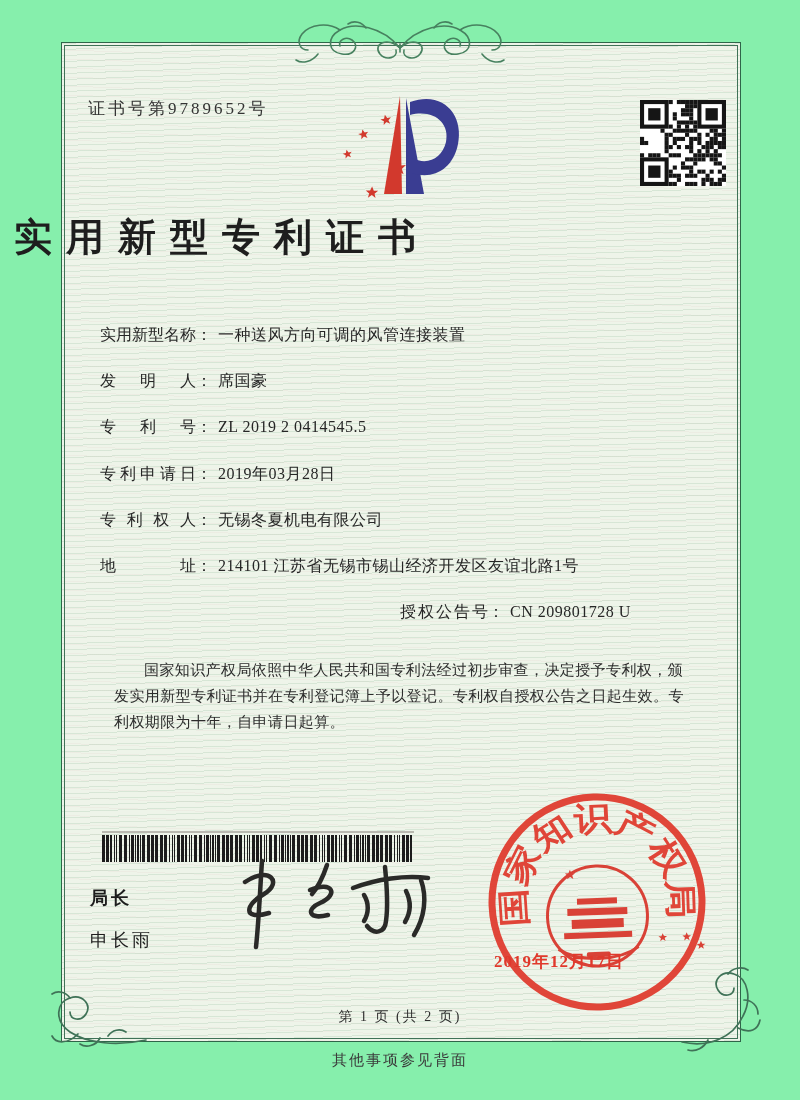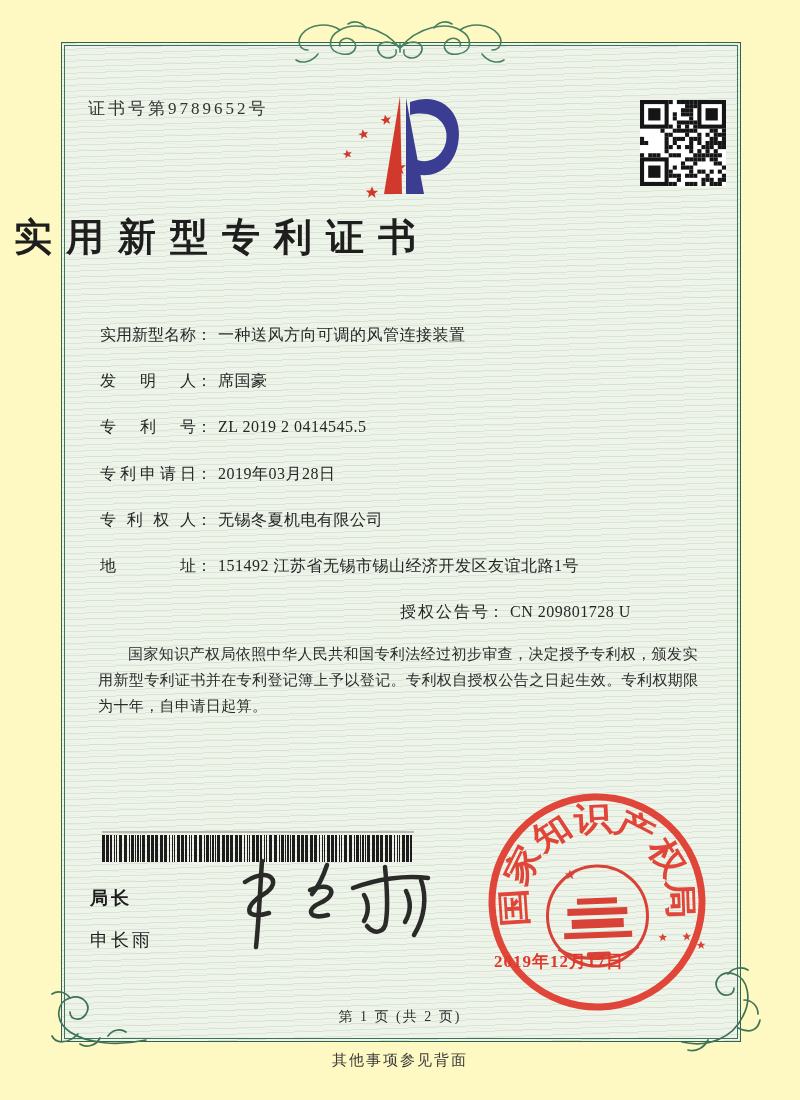--- a/index.html
+++ b/index.html
@@ -1,18 +1,18 @@
 <!DOCTYPE html>
 <html><head>
 <meta charset="utf-8">
 <style>
   html,body{margin:0;padding:0;background:#f2efe2;}
   .page{
     position:relative;width:800px;height:1100px;margin:0 auto;
-    background:#fef9c3;overflow:hidden;
+    background:#86efac;overflow:hidden;
     font-family:"Liberation Serif","DejaVu Serif",serif;color:#262626;
   }
   
   .frame{
     position:absolute;left:61px;top:42px;width:678px;height:998px;
     border:1px solid #2f6549;background-color:#eef4e9;
     background-image:
       repeating-linear-gradient(178deg, rgba(122,174,136,.20) 0 1px, transparent 1px 6px),
       repeating-linear-gradient(2deg, rgba(211,139,148,.07) 0 1px, transparent 1px 9px);
   }
@@ -24,21 +24,21 @@
     letter-spacing:14px;color:#1e1e1e;text-indent:14px;
   }
   .field-row{left:100px;width:620px;height:24px;font-size:16px;white-space:nowrap;}
   .flabel{display:inline-block;width:96px;text-align:justify;text-align-last:justify;vertical-align:top;}
   .fcolon{display:inline-block;margin-right:6px;}
   .fvalue{letter-spacing:.5px;}
   .grant-b{position:absolute;left:300px;top:0;white-space:nowrap;}
   .grant-b .flabel{width:88px;letter-spacing:2px;text-align:left;text-align-last:auto;}
   .body-text{left:98px;top:641px;width:604px;font-size:15px;line-height:26px;
     color:#2c2c2c;letter-spacing:.4px;}
-  .body-text p{margin:0;text-indent:2em;}
+  .body-text p{margin:16px;text-indent:2em;}
   .sig-title{left:90px;top:886px;font-family:"Liberation Sans","DejaVu Sans",sans-serif;
     font-weight:700;font-size:18px;letter-spacing:3px;color:#1d1d1d;}
   .sig-name{left:90px;top:928px;font-family:"Liberation Sans","DejaVu Sans",sans-serif;
     font-weight:400;font-size:18px;letter-spacing:3px;color:#1d1d1d;}
   .seal-date{left:494px;top:950px;font-size:17px;font-weight:700;letter-spacing:1px;color:#e0392c;}
   .page-num{left:0;right:0;top:1008px;text-align:center;font-size:14px;letter-spacing:2px;color:#2f2f2f;}
   .back-note{left:0;right:0;top:1051px;text-align:center;font-size:15px;letter-spacing:2px;color:#3a3a3a;}
   svg{display:block;}
 </style>
 </head>
@@ -246,21 +246,21 @@
   <div class="abs field-row" style="top:417px;">
     <span class="flabel">专　利　号</span><span class="fcolon">：</span><span class="fvalue">ZL 2019 2 0414545.5</span>
   </div>
   <div class="abs field-row" style="top:464px;">
     <span class="flabel">专利申请日</span><span class="fcolon">：</span><span class="fvalue">2019年03月28日</span>
   </div>
   <div class="abs field-row" style="top:510px;">
     <span class="flabel">专 利 权 人</span><span class="fcolon">：</span><span class="fvalue">无锡冬夏机电有限公司</span>
   </div>
   <div class="abs field-row" style="top:556px;">
-    <span class="flabel">地　　　址</span><span class="fcolon">：</span><span class="fvalue">151492 江苏省无锡市锡山经济开发区友谊北路1号</span>
+    <span class="flabel">地　　　址</span><span class="fcolon">：</span><span class="fvalue">214101 江苏省无锡市锡山经济开发区友谊北路1号</span>
   </div>
   <div class="abs field-row" style="top:602px;">
     <span class="grant-b">
       <span class="flabel">授权公告号</span><span class="fcolon">：</span><span class="fvalue">CN 209801728 U</span>
     </span>
   </div>
 
   <div class="abs body-text">
     <p>国家知识产权局依照中华人民共和国专利法经过初步审查，决定授予专利权，颁发实用新型专利证书并在专利登记簿上予以登记。专利权自授权公告之日起生效。专利权期限为十年，自申请日起算。</p>
   </div>

